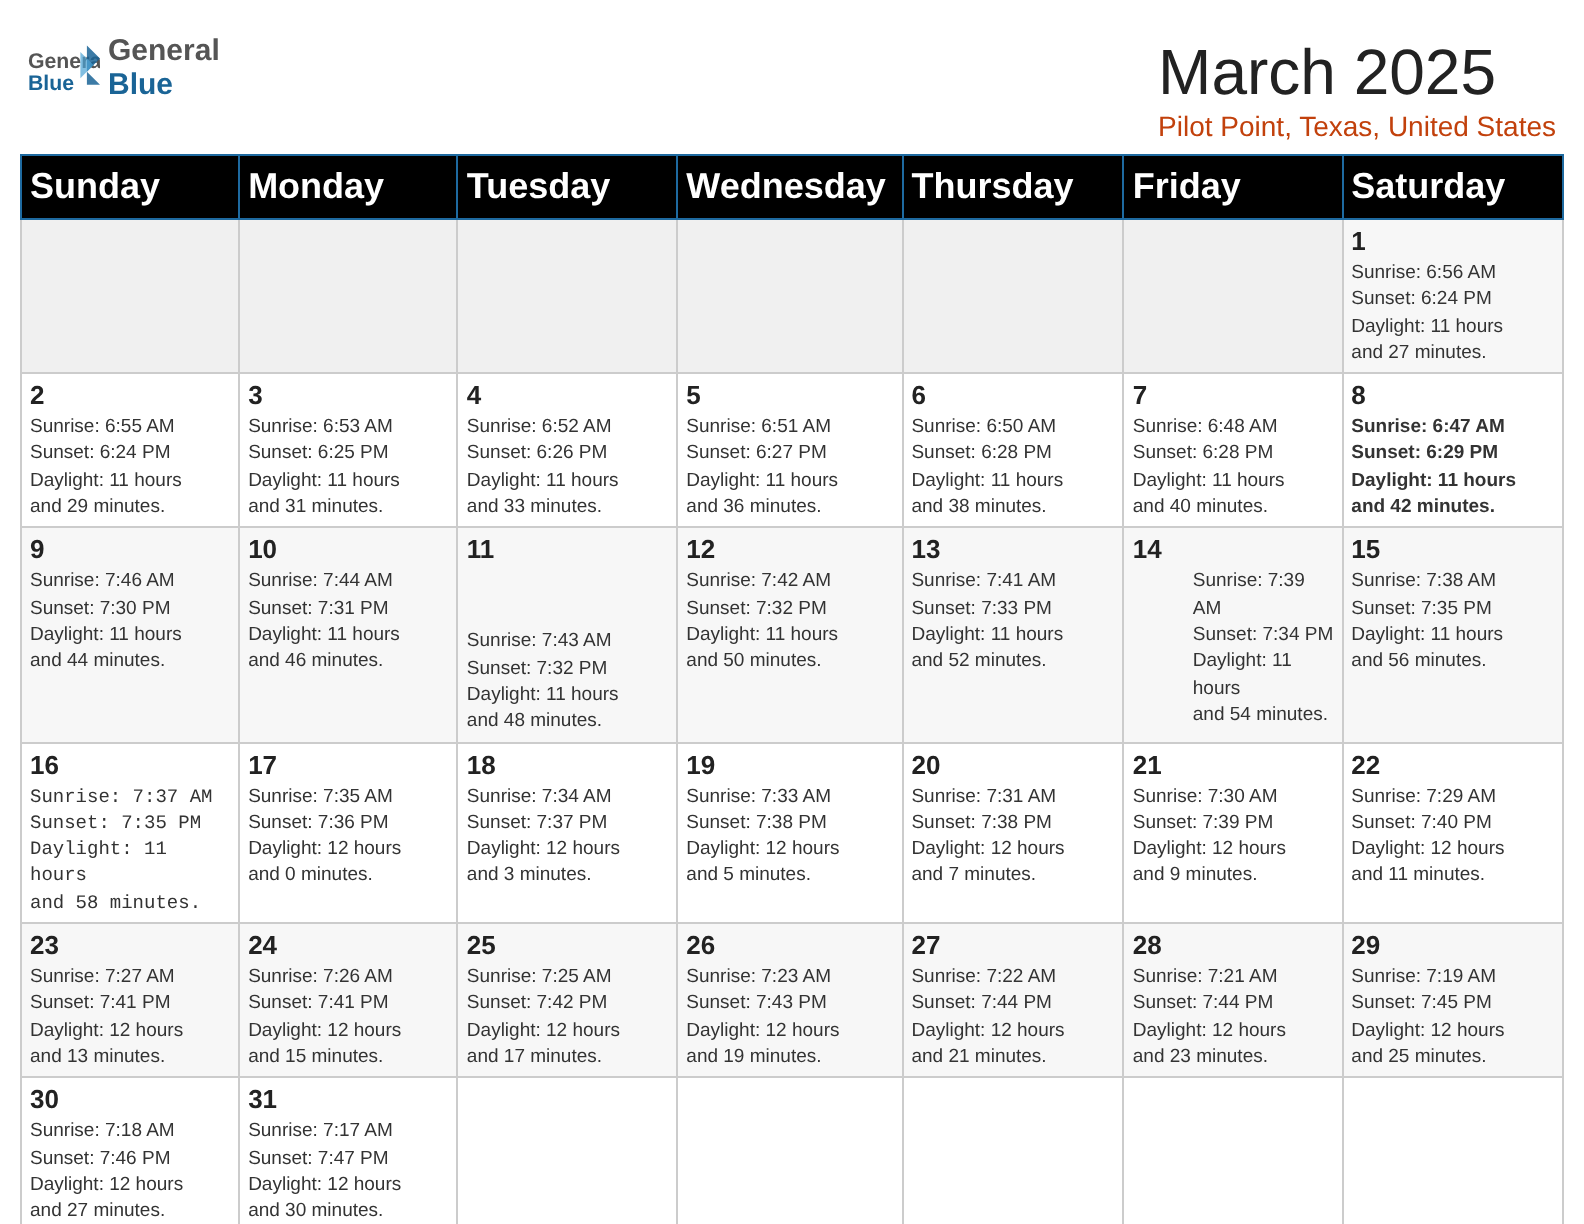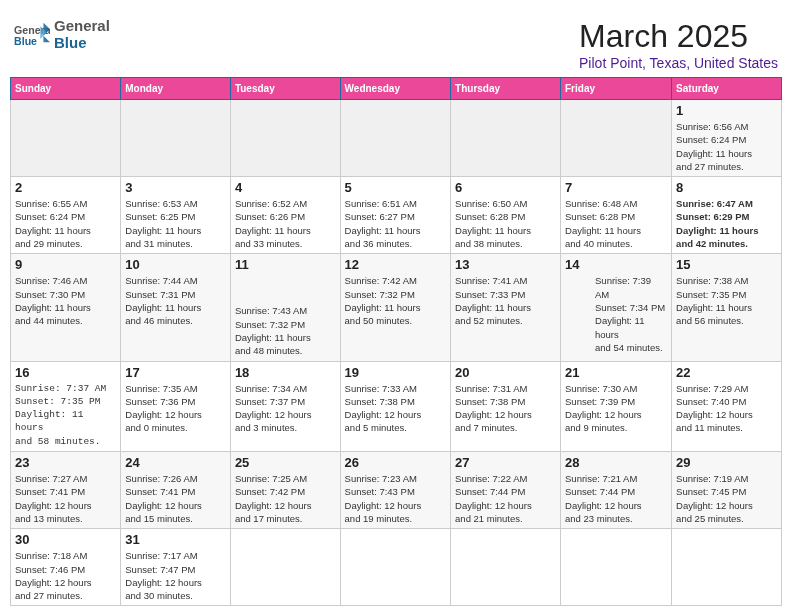--- a/index.html
+++ b/index.html
@@ -28,31 +28,31 @@
     .title-area {
       text-align: left;
     }
     .month-title {
       font-size: 32px;
       color: #222;
       font-weight: normal;
     }
     .location {
       font-size: 14px;
-      color: #4c1d95;
+      color: #c2410c;
     }
     .calendar {
       width: 100%;
       border-collapse: collapse;
       border: 1px solid #ccc;
     }
     .calendar th {
-      background: #ec4899;
+      background: #000000;
       color: #fff;
-      font-size: 10px;
+      font-size: 18px;
       font-weight: bold;
       padding: 5px 4px;
       text-align: left;
       border: 1px solid #1e6aa0;
     }
     .calendar td {
       vertical-align: top;
       border: 1px solid #ccc;
       padding: 3px 4px;
       width: 113px;

